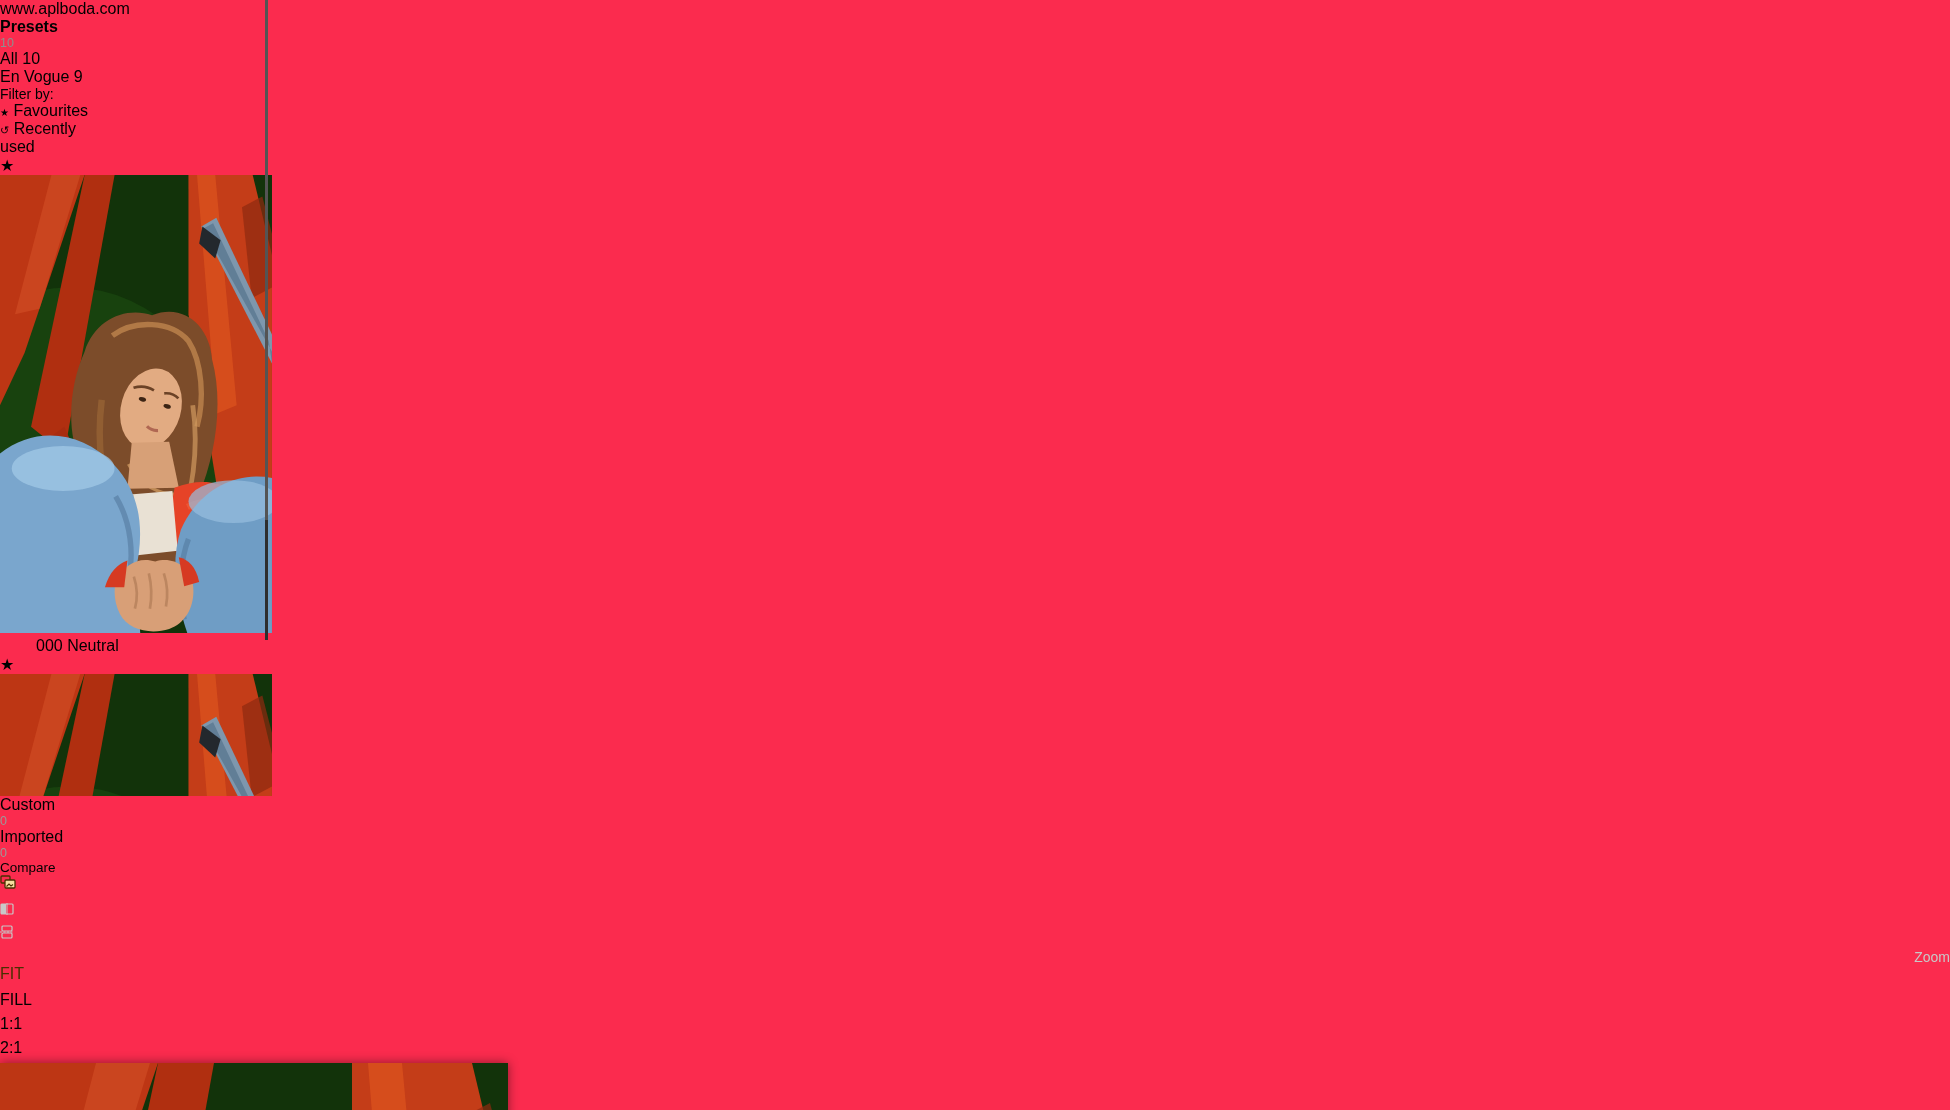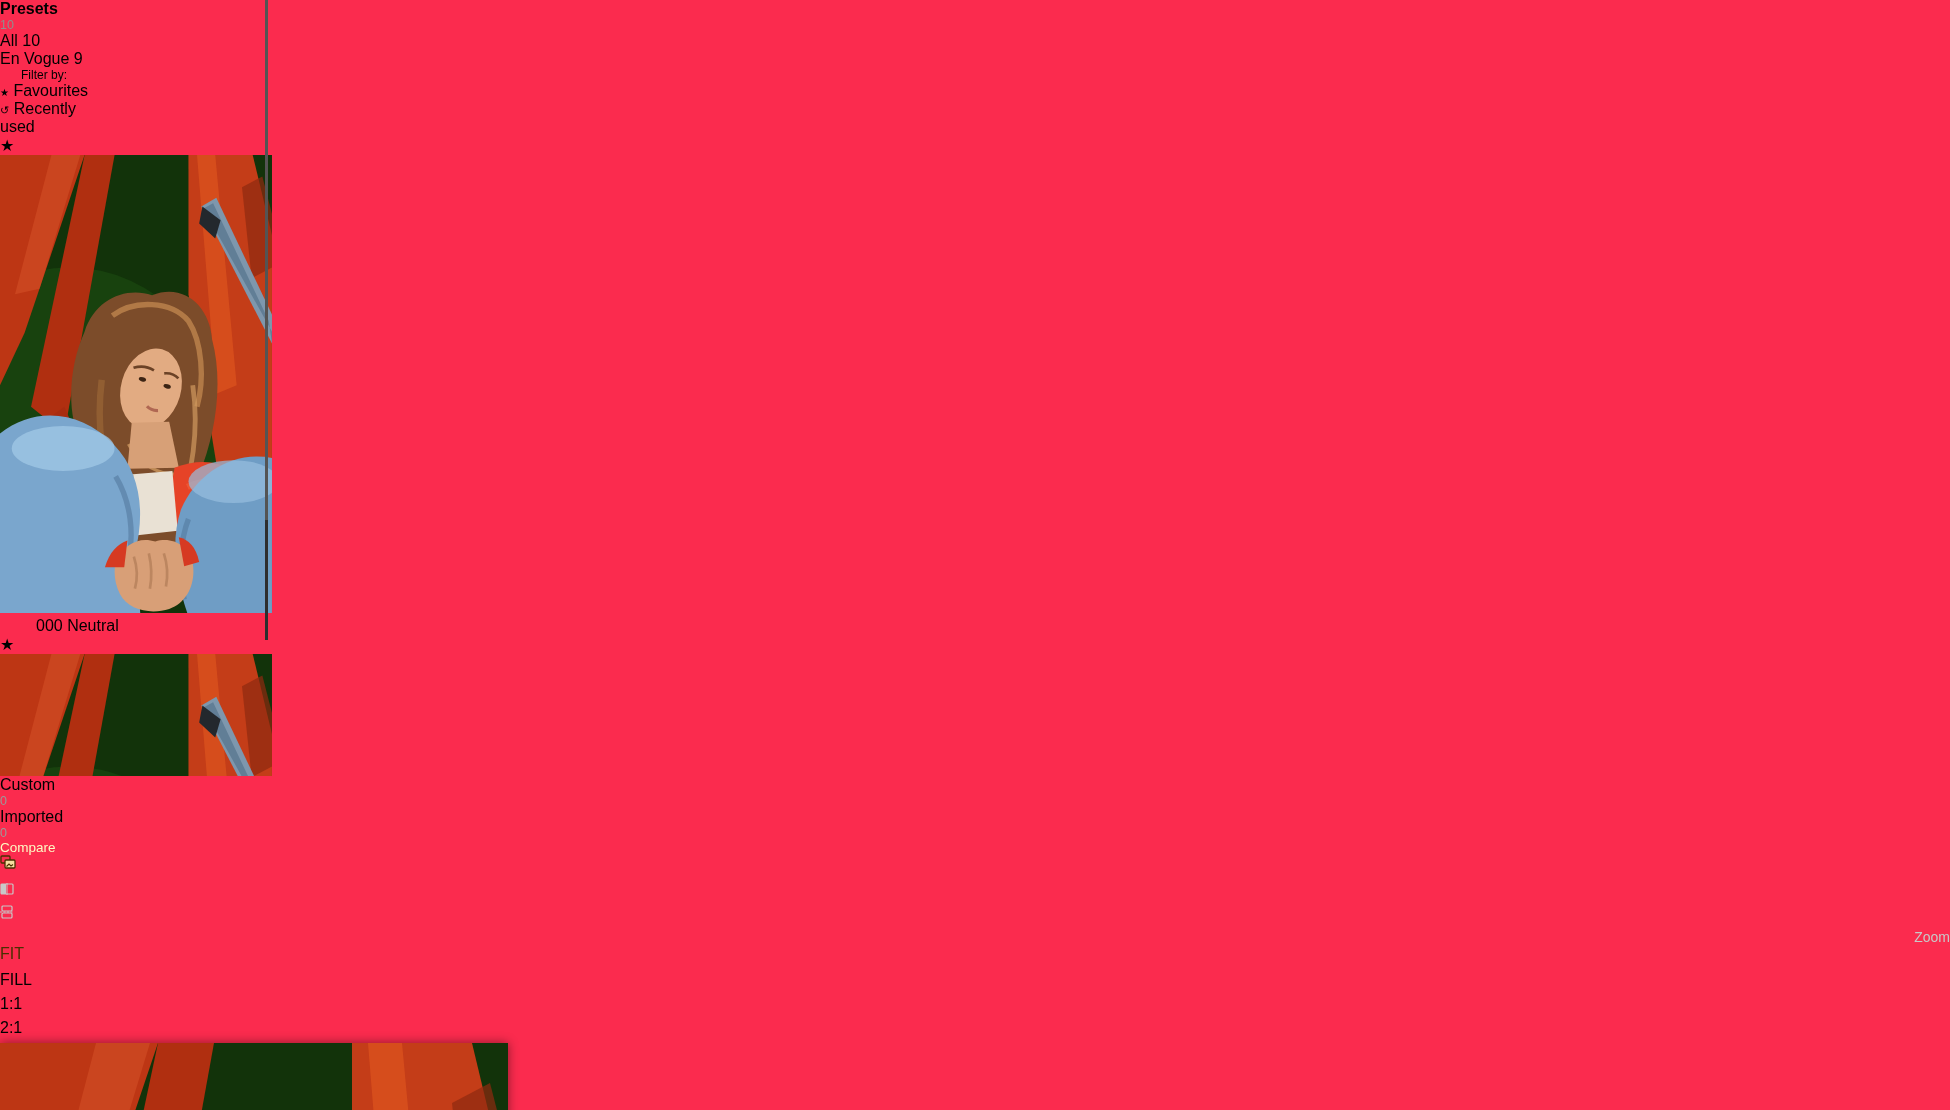--- a/index.html
+++ b/index.html
@@ -126,20 +126,23 @@
       <path d="M372,760 C366,732 352,718 334,714 L344,768 Z" fill="#d63a22"></path>
     </symbol>
   </defs>
 </svg>
 
 <div id="stage">
   <div id="wall">
     <div class="red-wedge"></div>
   </div>
 
+  <div class="ribbon">
+    <span>www.aplboda.com</span>
+  </div>
 
   <div id="win">
 
     
 
     
     <div class="abs" id="lsb"></div>
     <div class="abs" id="lsb-top"></div>
 
     <div class="abs" style="left:18px;top:70px;font-weight:bold;">
@@ -151,21 +154,21 @@
     
     <div class="tab sel" style="left:17px;top:118px;width:121px;">
       <span>All</span>
       <span>10</span>
     </div>
     <div class="tab unsel" style="left:142px;top:118px;width:118px;">
       <span>En Vogue</span>
       <span>9</span>
     </div>
 
-    <div class="abs small" style="left:27px;top:152px;font-size:12px;margin-left:21px;">Filter by:</div>
+    <div class="abs small" style="left:27px;top:152px;font-size:14px;">Filter by:</div>
 
     <div class="pill" style="left:27px;top:173px;width:113px;">
       <span style="font-size:10px;">★</span>
       <span>Favourites</span>
     </div>
     <div class="pill" style="left:147px;top:173px;width:108px;">
       <span style="font-size:11px;">↺</span>
       <span>Recently used</span>
     </div>
 
@@ -218,21 +221,21 @@
     <span class="abs chev down" style="left:248px;top:874px;"></span>
     <div class="abs hdark" style="left:8px;top:901px;width:256px;"></div>
     <div class="abs lab" style="left:18px;top:916px;">Imported</div>
     <div class="abs" style="left:218px;top:916px;color:#9a9a9a;font-size:12.5px;">0</div>
     <span class="abs spin" style="left:231px;top:918px;"><i class="u"></i><i class="d"></i></span>
     <span class="abs chev down" style="left:248px;top:918px;"></span>
     <div class="abs hdark" style="left:8px;top:948px;width:256px;"></div>
 
     
     <div class="abs" id="toolbar"></div>
-    <div class="abs" style="left:615px;top:36px;color:#fef9c3;font-size:13.5px;">Compare</div>
+    <div class="abs" style="left:615px;top:36px;color:#000000;font-size:13.5px;">Compare</div>
     <div class="cir orange" style="left:668px;top:31px;width:26px;height:26px;">
       <svg width="16" height="14" viewBox="0 0 16 14">
         <rect x="1" y="1" width="9" height="7" rx="1" fill="none" stroke="#4a3000" stroke-width="1.3"></rect>
         <rect x="5" y="5" width="10" height="8" rx="1" fill="#f7dfa0" stroke="#4a3000" stroke-width="1.3"></rect>
         <path d="M6.5 11.5 l2.5-2.5 2 2 2-1.5" fill="none" stroke="#4a3000" stroke-width="1.1"></path>
       </svg>
     </div>
     <div class="cir ghost" style="left:701px;top:32px;width:24px;height:24px;">
       <svg width="14" height="12" viewBox="0 0 14 12">
         <rect x="1" y="1" width="12" height="10" rx="1" fill="none" stroke="#c8c8c8" stroke-width="1.2"></rect>

